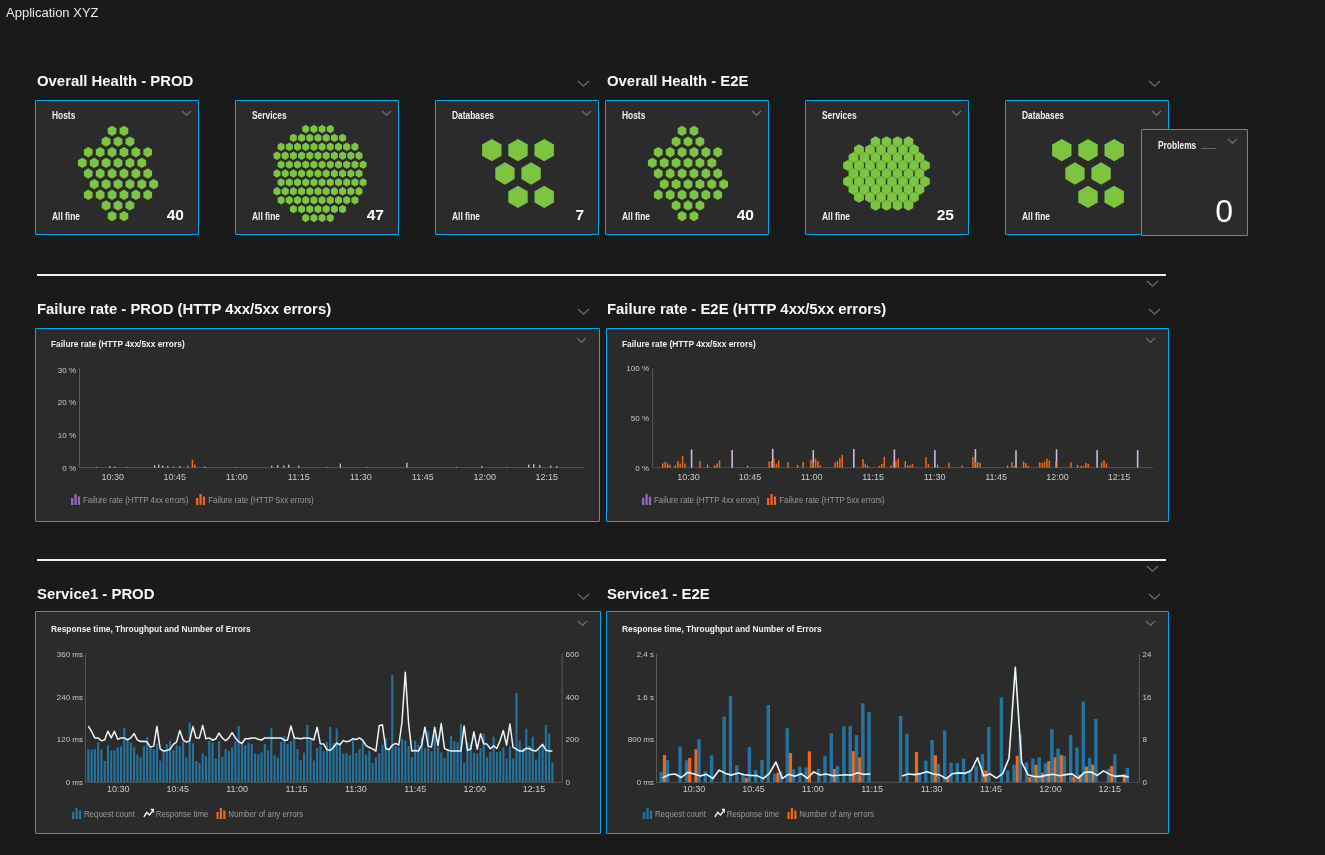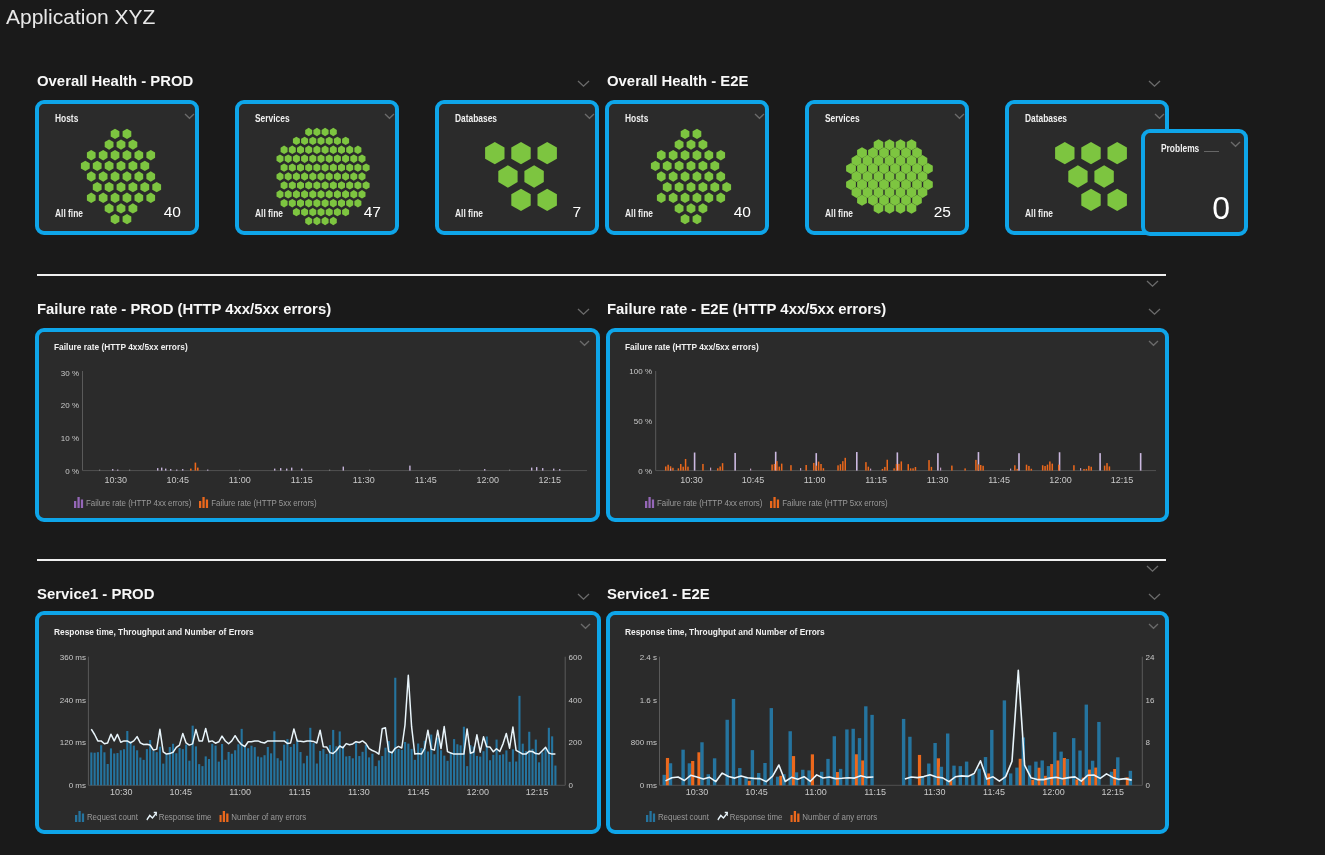--- a/index.html
+++ b/index.html
@@ -1,26 +1,26 @@
 <!DOCTYPE html>
 <html><head><meta charset="utf-8"><style>
 html,body{margin:0;padding:0;background:#1a1a1a;width:1325px;height:855px;overflow:hidden}
 body{font-family:"Liberation Sans",sans-serif;position:relative}
-.tile{position:absolute;background:#2b2b2b;border:4px solid #0ea5e9;box-sizing:border-box;border-radius:9px}
+.tile{position:absolute;background:#2b2b2b;border:1px solid #0ea5e9;box-sizing:border-box;border-radius:1px}
 .tlabel{position:absolute;left:16px;top:9px;font-size:10px;font-weight:bold;color:#f0f0f0;transform:scaleX(0.84);transform-origin:left top;white-space:nowrap}
 .allfine{position:absolute;left:16px;bottom:12px;font-size:10px;font-weight:bold;color:#f0f0f0;transform:scaleX(0.84);transform-origin:left bottom;white-space:nowrap}
-.num{position:absolute;right:14px;bottom:10px;font-size:15.5px;font-weight:normal;color:#fff}
+.num{position:absolute;right:14px;bottom:10px;font-size:15.5px;font-weight:bold;color:#fff}
 .shead{position:absolute;font-size:15.5px;font-weight:bold;color:#f8f8f8;transform:scaleX(0.96);transform-origin:left top;white-space:nowrap}
 .ax{font-size:8px;fill:#c9c9c9;font-family:"Liberation Sans",sans-serif}
 .ax2{font-size:9px;fill:#c9c9c9;font-family:"Liberation Sans",sans-serif}
 .ctitle{position:absolute;left:15px;top:9px;font-size:9.5px;font-weight:bold;color:#f0f0f0;transform:scaleX(0.88);transform-origin:left top;white-space:nowrap}
 .legend{position:absolute;font-size:9px;color:#9a9a9a;white-space:nowrap;transform:scaleX(0.88);transform-origin:left top}
 .lt{margin-right:9px}
 </style></head><body>
-<div style="position:absolute;left:6px;top:5px;font-size:21px;color:#e8e8e8">Application XYZ</div>
+<div style="position:absolute;left:6px;top:5px;font-size:13px;color:#e8e8e8">Application XYZ</div>
 
 <div class="shead" style="left:37px;top:72px">Overall Health - PROD</div>
 <svg style="position:absolute;left:577px;top:80px;overflow:visible" width="13" height="8.19047619047619">
     <path d="M1 1 L6.5 6.19047619047619 L12 1" fill="none" stroke="#6b6b6b" stroke-width="1.3"></path>
   </svg>
 <div class="shead" style="left:607px;top:72px">Overall Health - E2E</div>
 <svg style="position:absolute;left:1148px;top:80px;overflow:visible" width="13" height="8.19047619047619">
     <path d="M1 1 L6.5 6.19047619047619 L12 1" fill="none" stroke="#6b6b6b" stroke-width="1.3"></path>
   </svg>
 <div class="tile" style="left:35px;top:100px;width:164px;height:135px">

